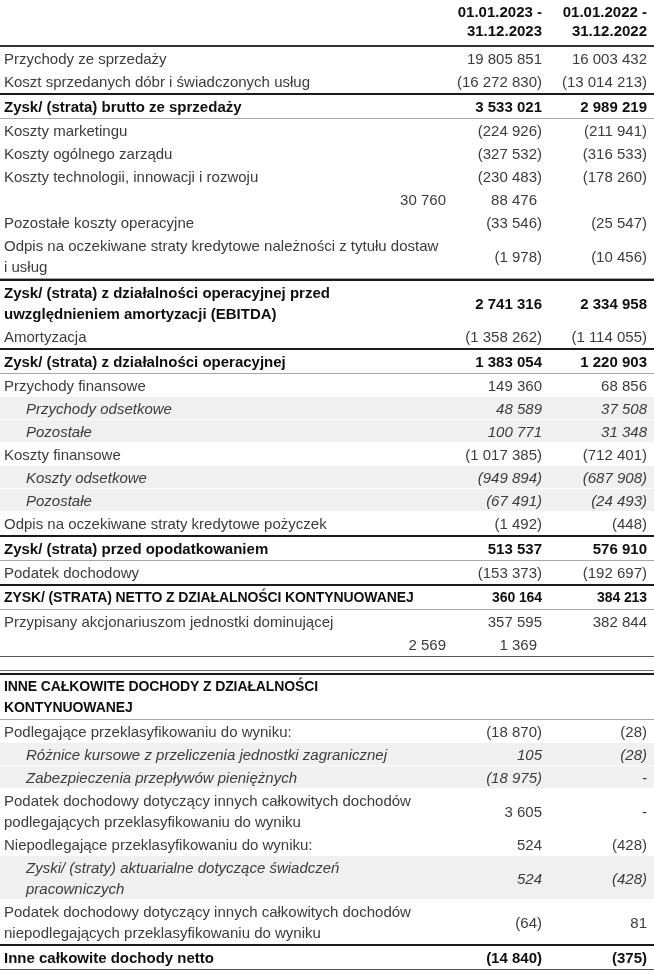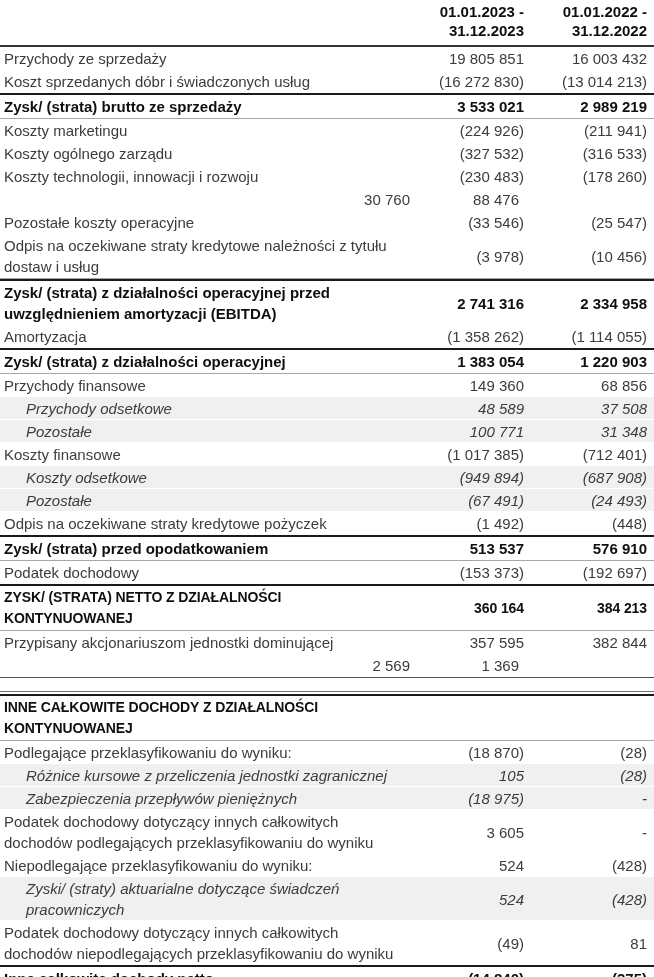--- a/index.html
+++ b/index.html
@@ -9,21 +9,21 @@
     --thick:#1a1a1a;
     --thin:#a6a6a6;
     --section:#555555;
     --final:#9badab;
     --hdr-line:#333333;
   }
   *{box-sizing:border-box;}
   html,body{margin:0;padding:0;background:#ffffff;}
   body{font-family:"Liberation Sans",sans-serif;color:var(--text);}
   .sheet{width:654px;background:#fff;}
-  .hdr-row,.row{display:grid;grid-template-columns:1fr 96px 110px;align-items:center;gap:18px;}
+  .hdr-row,.row{display:grid;grid-template-columns:1fr 96px 110px;align-items:center;}
   .hdr-row{font-weight:bold;color:var(--bold-text);font-size:15px;line-height:19px;
            padding:1px 0 4px;border-bottom:2px solid var(--hdr-line);}
   .hdr-row .num{white-space:pre-line;}
   .row{min-height:22px;font-size:15px;line-height:21px;}
   .lbl{padding:1px 8px 1px 4px;}
   .num{text-align:right;white-space:nowrap;padding:1px 0;}
   .c1{padding-right:2px;}
   .c2{padding-right:7px;}
   .bold{font-weight:bold;color:var(--bold-text);}
   .caps{font-size:14px;letter-spacing:-0.1px;}
@@ -83,21 +83,21 @@
         <div class="num c1">30 760</div>
         <div class="num c2">88 476</div>
       </div>
       <div class="row">
         <div class="lbl">Pozostałe koszty operacyjne</div>
         <div class="num c1">(33 546)</div>
         <div class="num c2">(25 547)</div>
       </div>
       <div class="row bot-thin">
         <div class="lbl">Odpis na oczekiwane straty kredytowe należności z tytułu dostaw i usług</div>
-        <div class="num c1">(3 978)</div>
+        <div class="num c1">(1 978)</div>
         <div class="num c2">(10 456)</div>
       </div>
       <div class="row bold top-thick">
         <div class="lbl">Zysk/ (strata) z działalności operacyjnej przed uwzględnieniem amortyzacji (EBITDA)</div>
         <div class="num c1">2 741 316</div>
         <div class="num c2">2 334 958</div>
       </div>
       <div class="row">
         <div class="lbl">Amortyzacja</div>
         <div class="num c1">(1 358 262)</div>
@@ -201,21 +201,21 @@
         <div class="num c1">524</div>
         <div class="num c2">(428)</div>
       </div>
       <div class="row italic shaded">
         <div class="lbl">Zyski/ (straty) aktuarialne dotyczące świadczeń pracowniczych</div>
         <div class="num c1">524</div>
         <div class="num c2">(428)</div>
       </div>
       <div class="row">
         <div class="lbl">Podatek dochodowy dotyczący innych całkowitych dochodów niepodlegających przeklasyfikowaniu do wyniku</div>
-        <div class="num c1">(49)</div>
+        <div class="num c1">(64)</div>
         <div class="num c2">81</div>
       </div>
       <div class="row bold top-thick bot-dark">
         <div class="lbl">Inne całkowite dochody netto</div>
         <div class="num c1">(14 840)</div>
         <div class="num c2">(375)</div>
       </div>
       <div class="section-gap"></div>
     </div>
 </div>

